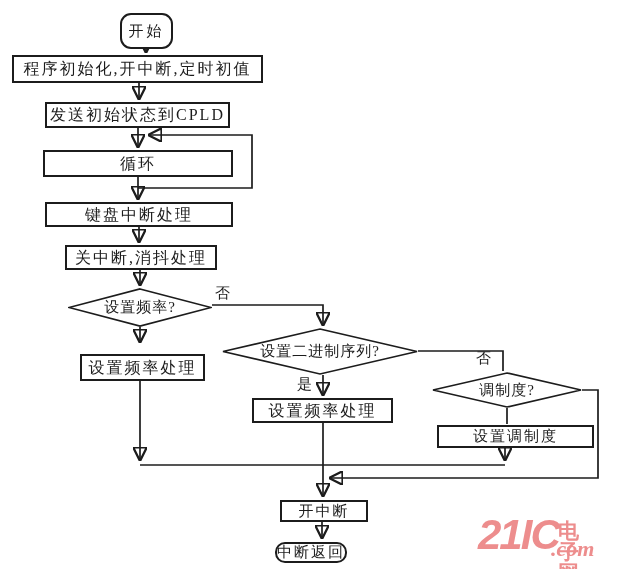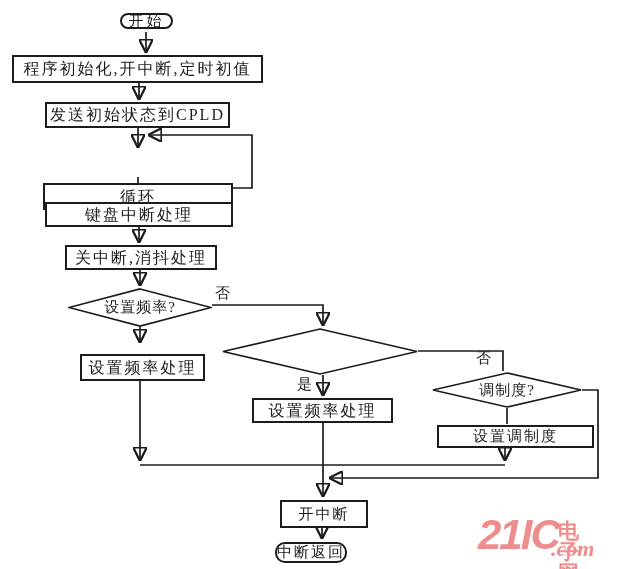--- a/index.html
+++ b/index.html
@@ -50,33 +50,33 @@
     <path d="M418,351 H503 V371"></path>
     <path d="M507,408 V424"></path>
     <path d="M505,448 V459" marker-end="url(#arr)"></path>
     <path d="M140,372 V459" marker-end="url(#arr)"></path>
     <path d="M140,465 H505"></path>
     <path d="M582,390 H598 V478 H331" marker-end="url(#arr)"></path>
     <path d="M323,423 V495" marker-end="url(#arr)"></path>
     <path d="M322,522 V537" marker-end="url(#arr)"></path>
   </svg>
 
-  <div class="node capsule" style="left:120px; top:13px; width:53px; height:16px;">
+  <div class="node capsule" style="left:120px; top:13px; width:53px; height:36px;">
     <span>开始</span>
   </div>
 
   <div class="node" style="left:12px; top:55px; width:251px; height:28px;">
     <span>程序初始化,开中断,定时初值</span>
   </div>
 
   <div class="node" style="left:45px; top:102px; width:185px; height:26px;">
     <span>发送初始状态到CPLD</span>
   </div>
 
-  <div class="node" style="left:43px; top:150px; width:190px; height:27px;margin-top:33px;">
+  <div class="node" style="left:43px; top:150px; width:190px; height:27px;">
     <span>循环</span>
   </div>
 
   <div class="node" style="left:45px; top:202px; width:188px; height:25px;">
     <span>键盘中断处理</span>
   </div>
 
   <div class="node" style="left:65px; top:245px; width:152px; height:25px;">
     <span>关中断,消抖处理</span>
   </div>
@@ -89,38 +89,39 @@
   </div>
 
   <div class="node" style="left:80px; top:354px; width:125px; height:27px;">
     <span>设置频率处理</span>
   </div>
 
   <div class="node diamond" style="left:222px; top:328px; width:196px; height:47px;">
     <svg width="196" height="47">
       <polygon points="98,1 195,23.5 98,46 1,23.5" fill="#ffffff" stroke="#1c1c1c" stroke-width="1.7"></polygon>
     </svg>
+    <span class="dtext">设置二进制序列?</span>
   </div>
 
   <div class="node" style="left:252px; top:398px; width:141px; height:25px;">
     <span>设置频率处理</span>
   </div>
 
   <div class="node diamond" style="left:432px; top:372px; width:150px; height:36px;">
     <svg width="150" height="36">
       <polygon points="75,1 149,18 75,35 1,18" fill="#ffffff" stroke="#1c1c1c" stroke-width="1.7"></polygon>
     </svg>
     <span class="dtext">调制度?</span>
   </div>
 
   <div class="node" style="left:437px; top:425px; width:157px; height:23px; font-size:15px;">
     <span>设置调制度</span>
   </div>
 
-  <div class="node" style="left:280px; top:500px; width:88px; height:28px; font-size:15px;text-align:right;">
+  <div class="node" style="left:280px; top:500px; width:88px; height:22px; font-size:15px;text-align:right;">
     <span>开中断</span>
   </div>
 
   <div class="node" style="left:275px; top:542px; width:72px; height:21px; font-size:15px;border-radius:10px;">
     <span>中断返回</span>
   </div>
 
   <div class="branch-label" style="left:215px; top:286px;">否</div>
   <div class="branch-label" style="left:476px; top:351px;">否</div>
   <div class="branch-label" style="left:297px; top:377px;">是</div>

